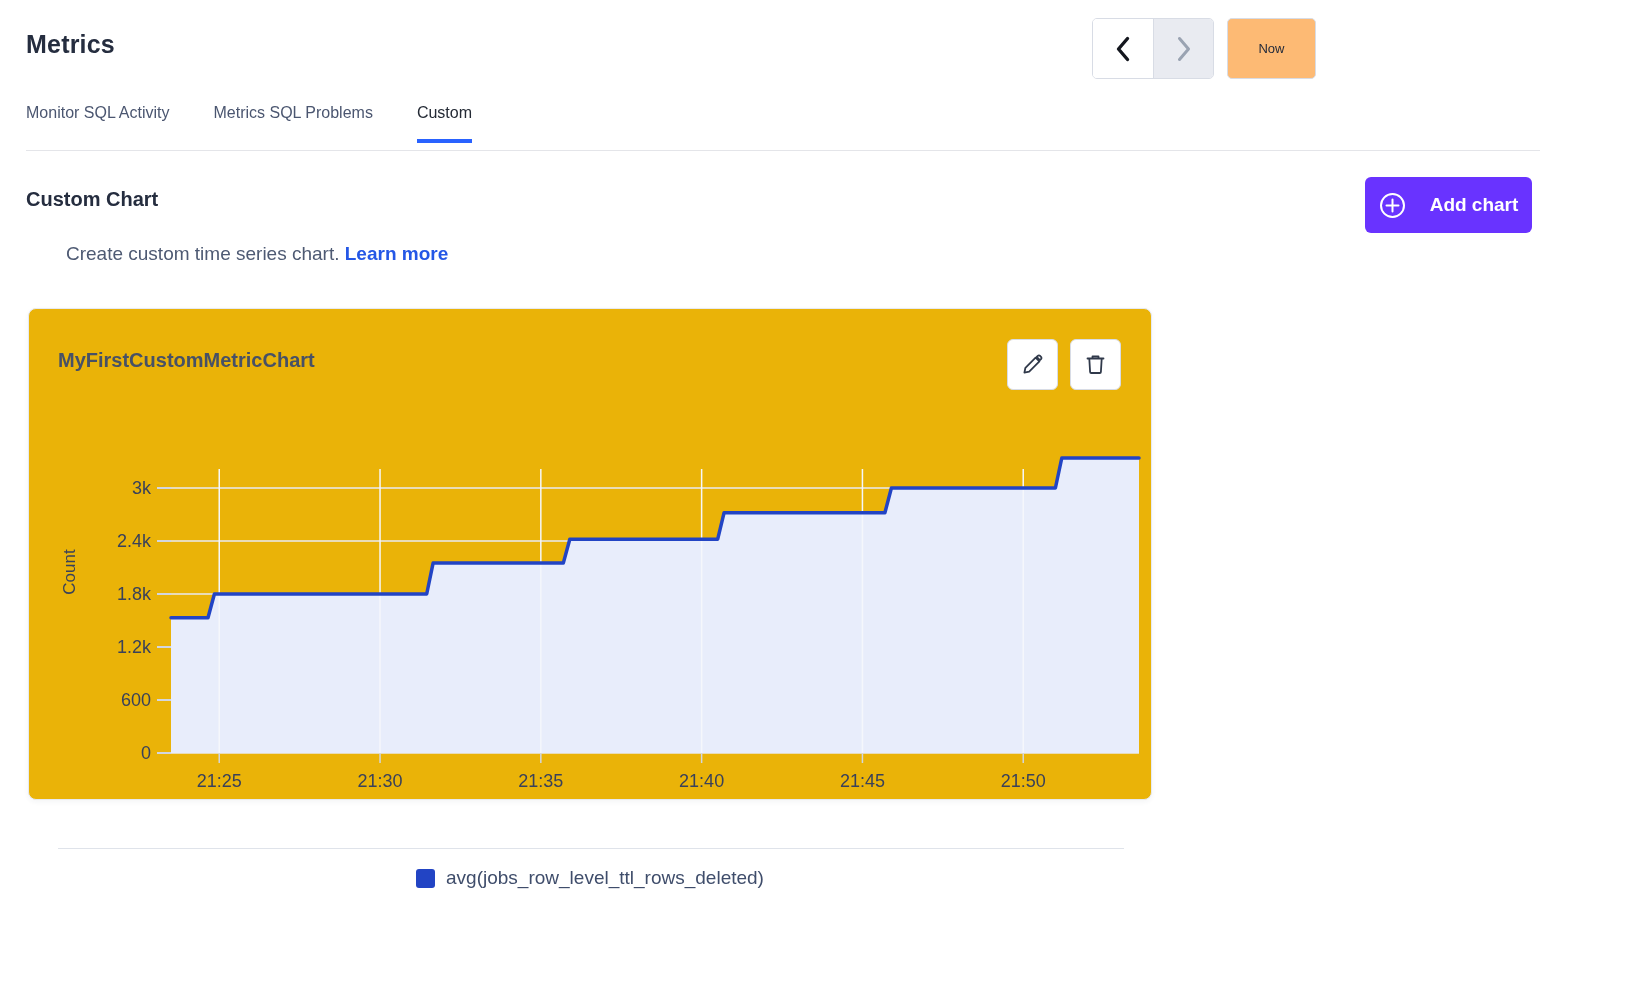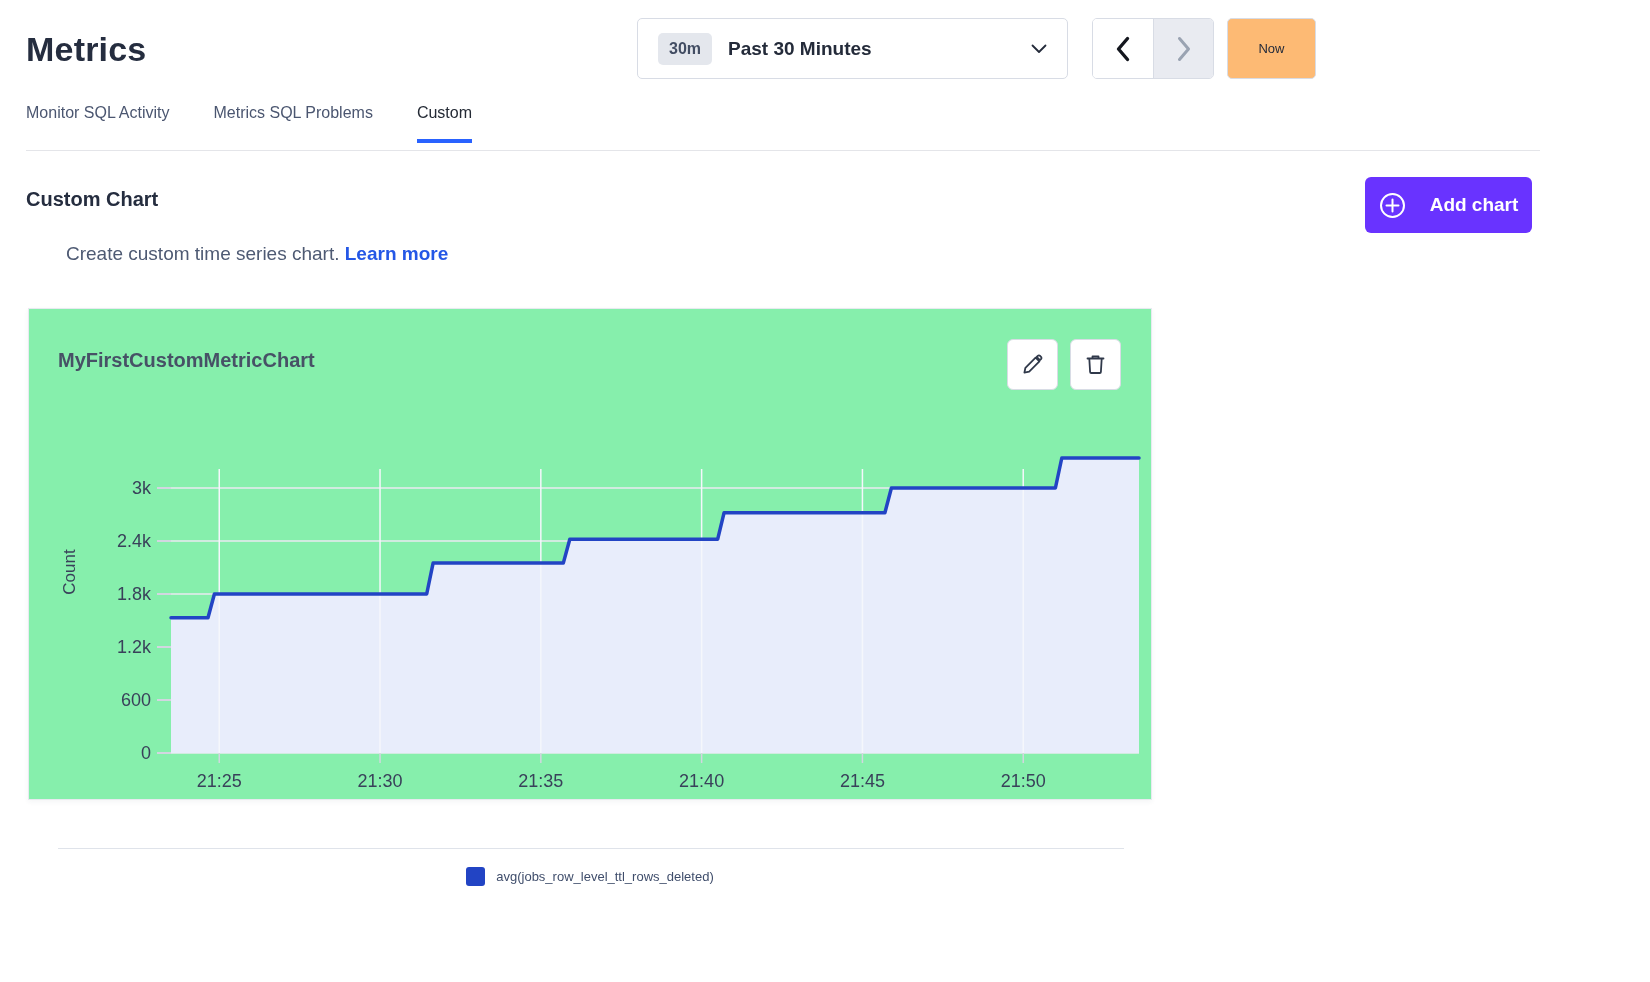--- a/index.html
+++ b/index.html
@@ -4,21 +4,21 @@
 <style>
   * { box-sizing: border-box; margin: 0; padding: 0; }
   body {
     font-family: "Liberation Sans", sans-serif;
     background: #ffffff;
     color: #252d3f;
   }
   .page { position: relative; width: 1650px; height: 982px; background: #fff; overflow: hidden; }
 
   
-  .page-title { position: absolute; left: 26px; top: 30px; font-size: 34px; font-weight: 700; color: #252d3f; letter-spacing: 0.2px; }
+  .page-title { position: absolute; left: 26px; top: 30px; font-size: 25px; font-weight: 700; color: #252d3f; letter-spacing: 0.2px; }
 
   .time-selector {
     position: absolute; left: 637px; top: 18px; width: 431px; height: 61px;
     background: #fff; border: 1px solid #d8dce5; border-radius: 5px;
     display: flex; align-items: center; padding: 0 20px; cursor: pointer;
   }
   .time-badge {
     background: #e4e7ed; color: #424d63; font-size: 16px; font-weight: 700;
     border-radius: 5px; padding: 7px 11px; margin-right: 16px;
   }
@@ -52,56 +52,49 @@
   .add-chart-button {
     position: absolute; left: 1365px; top: 177px; width: 167px; height: 56px;
     background: #6933ff; color: #fff; border: none; border-radius: 6px;
     font-family: inherit; font-size: 19px; font-weight: 700; cursor: pointer;
     display: flex; align-items: center; justify-content: center; gap: 24px;
   }
 
   
   .chart-card {
     position: absolute; left: 28px; top: 308px; width: 1124px; height: 492px;
-    background: #86efac; border: 1px solid #e7eaf0; border-radius: 0;
+    background: #eab308; border: 1px solid #e7eaf0; border-radius: 8px;
     box-shadow: 0 2px 5px rgba(40, 50, 80, 0.05);
   }
   .card-title { position: absolute; left: 29px; top: 40px; font-size: 20px; font-weight: 700; color: #475166; }
   .icon-btn {
     position: absolute; top: 30px; width: 51px; height: 51px;
     background: #fff; border: 1px solid #d8dce5; border-radius: 6px;
     display: flex; align-items: center; justify-content: center; cursor: pointer;
   }
   .icon-btn.edit { left: 978px; }
   .icon-btn.delete { left: 1041px; }
 
   .chart-svg { position: absolute; left: 0; top: 100px; }
   .chart-svg text { font-family: "Liberation Sans", sans-serif; }
   .tick-label { font-size: 18px; fill: #39415a; }
   .axis-title { font-size: 17px; fill: #39415a; }
 
   .chart-divider { position: absolute; left: 29px; top: 539px; width: 1066px; height: 1px; background: #dfe3ea; }
   .chart-legend { position: absolute; left: 0; top: 558px; width: 100%; display: flex; align-items: center; justify-content: center; gap: 11px; }
   .legend-swatch { width: 19px; height: 19px; border-radius: 3px; }
-  .legend-label { font-size: 13px; color: #3f4d6b; }
+  .legend-label { font-size: 19px; color: #3f4d6b; }
 </style>
 </head>
 <body>
 
 <div class="page">
 
   <h1 class="page-title">Metrics</h1>
 
-  <div class="time-selector">
-    <span class="time-badge">30m</span>
-    <span class="time-label">Past 30 Minutes</span>
-    <svg class="chev-down" viewBox="0 0 16 10">
-      <path d="M1.5 1.5 L8 8 L14.5 1.5" fill="none" stroke="#242b3a" stroke-width="1.8" stroke-linecap="round" stroke-linejoin="round"></path>
-    </svg>
-  </div>
 
   <div class="pager">
     <button class="pager-btn prev">
       <svg width="18" height="26" viewBox="0 0 18 26">
         <path d="M13.5 2.5 L4.5 13 L13.5 23.5" fill="none" stroke="#14171e" stroke-width="3.4" stroke-linecap="round" stroke-linejoin="round"></path>
       </svg>
     </button>
     <button class="pager-btn next">
       <svg width="18" height="26" viewBox="0 0 18 26">
         <path d="M4.5 2.5 L13.5 13 L4.5 23.5" fill="none" stroke="#9aa3b2" stroke-width="3" stroke-linecap="round" stroke-linejoin="round"></path>

